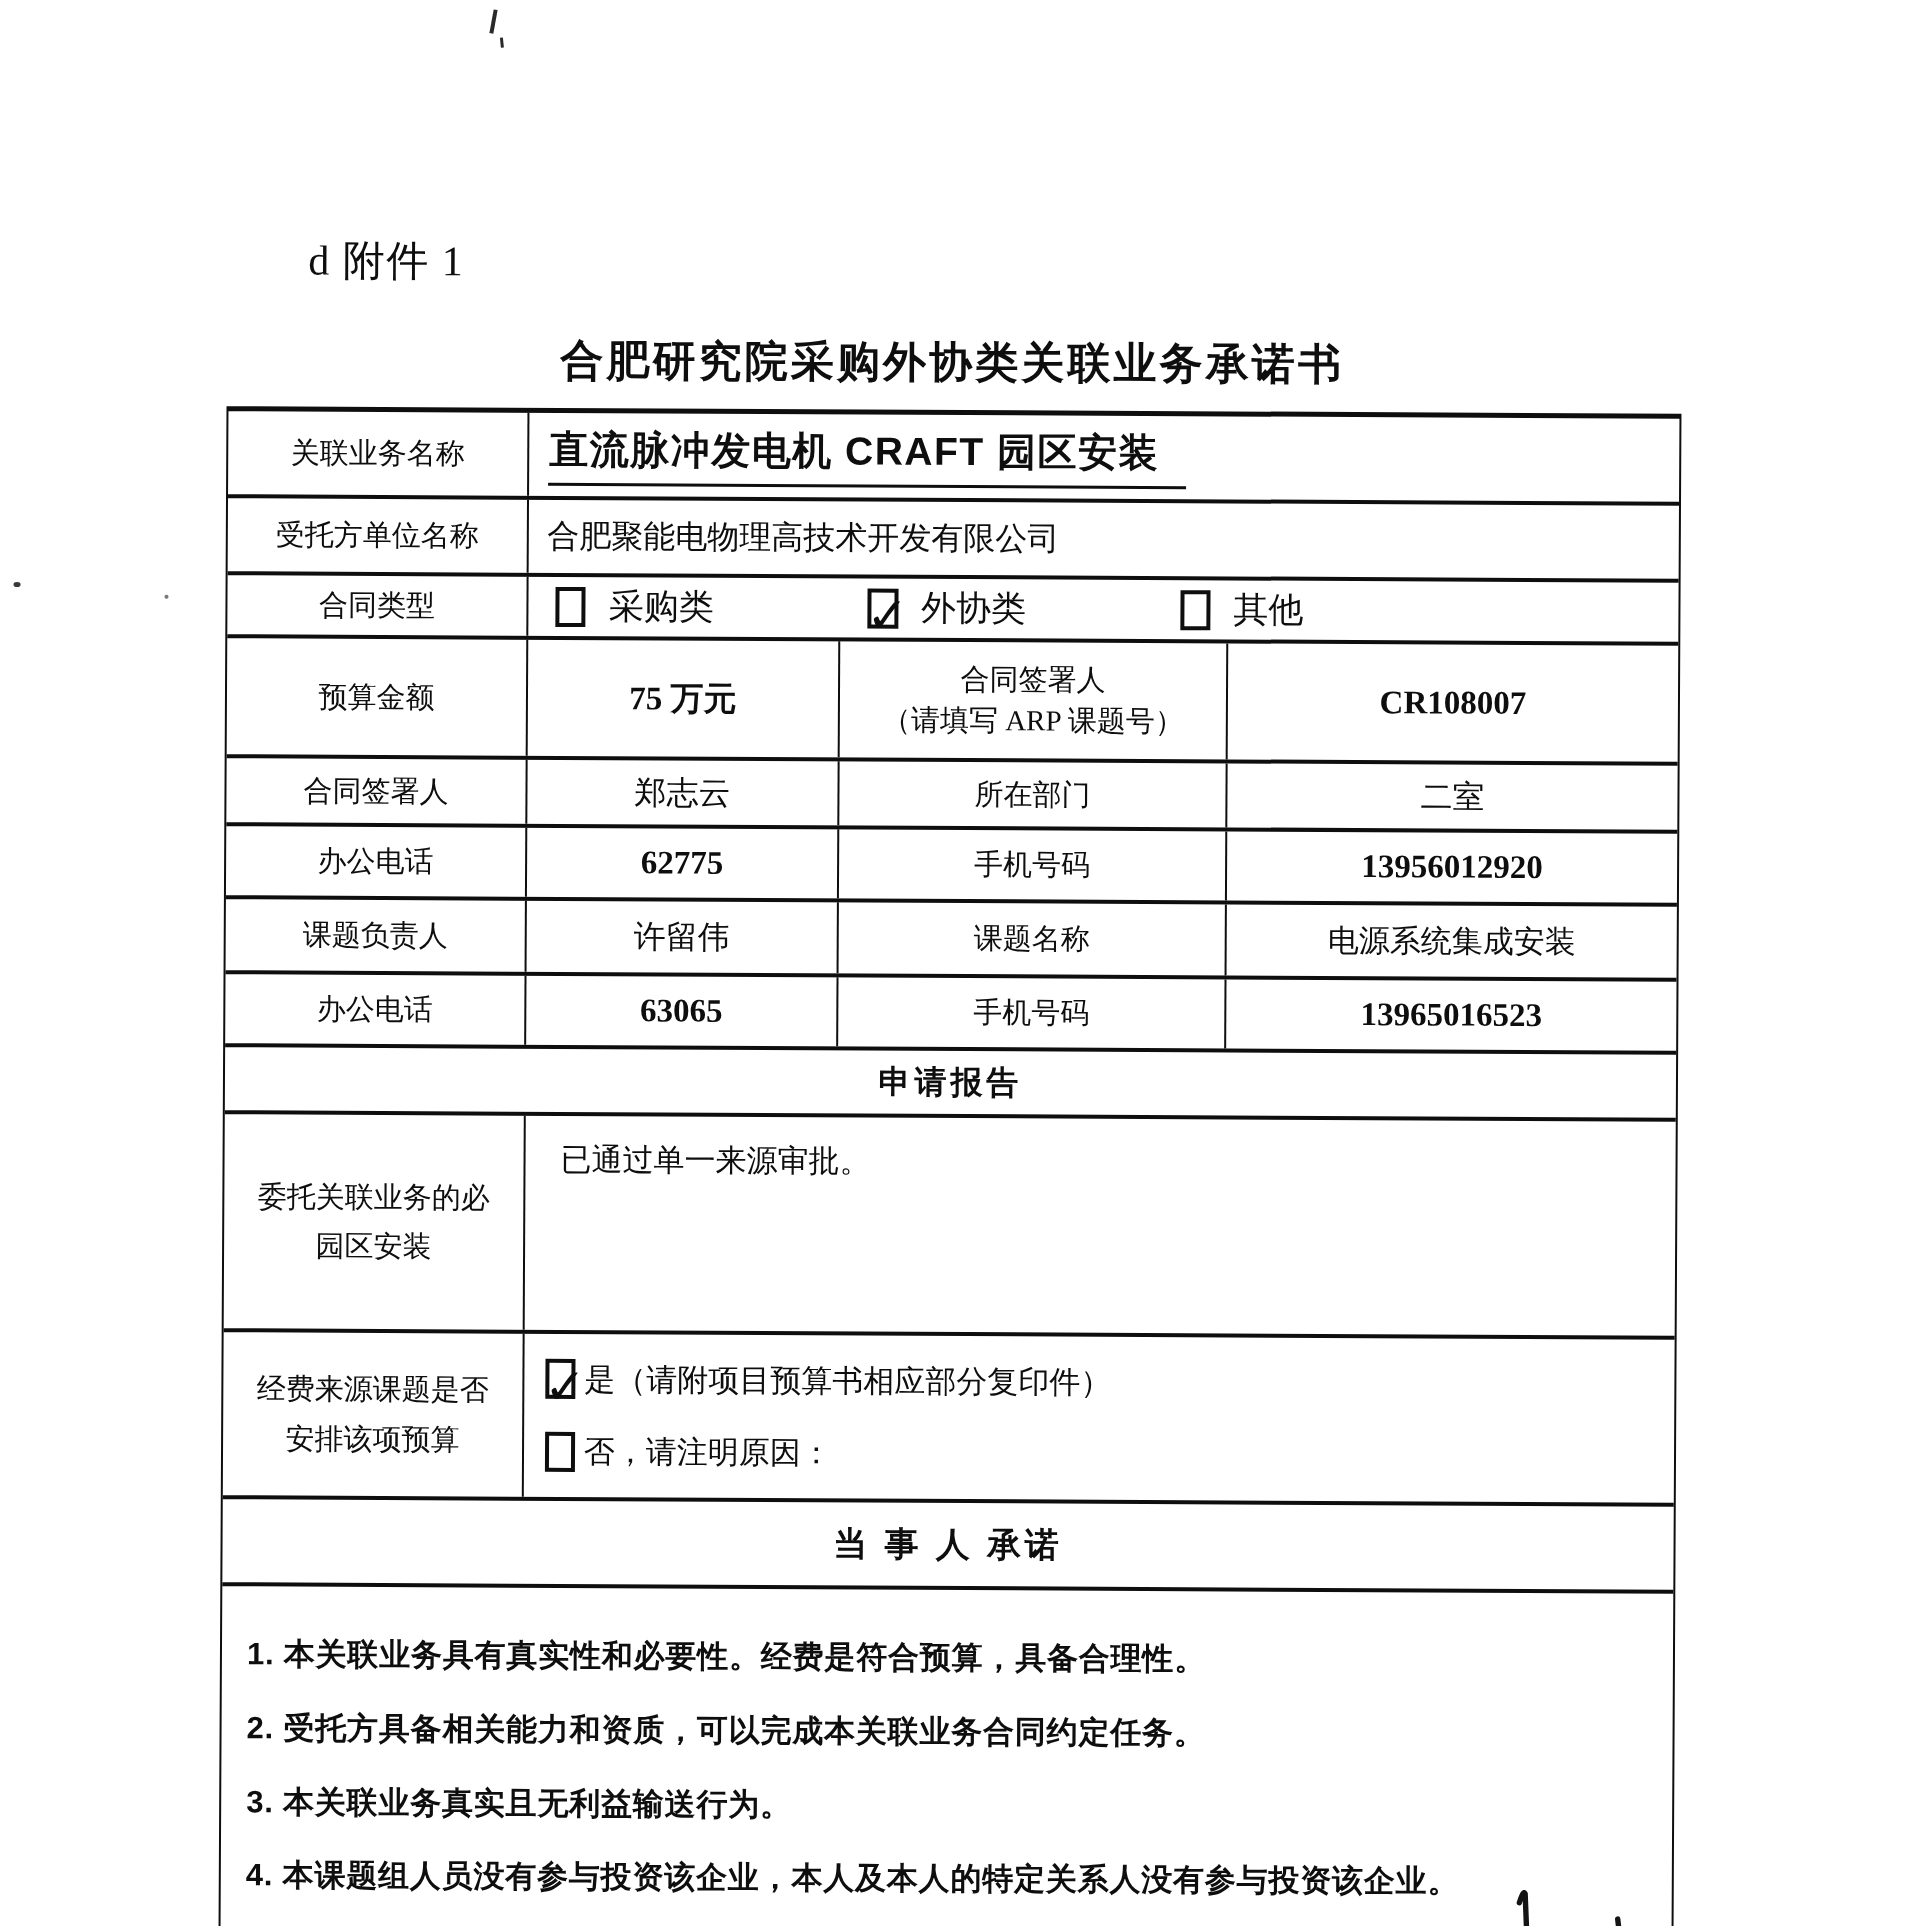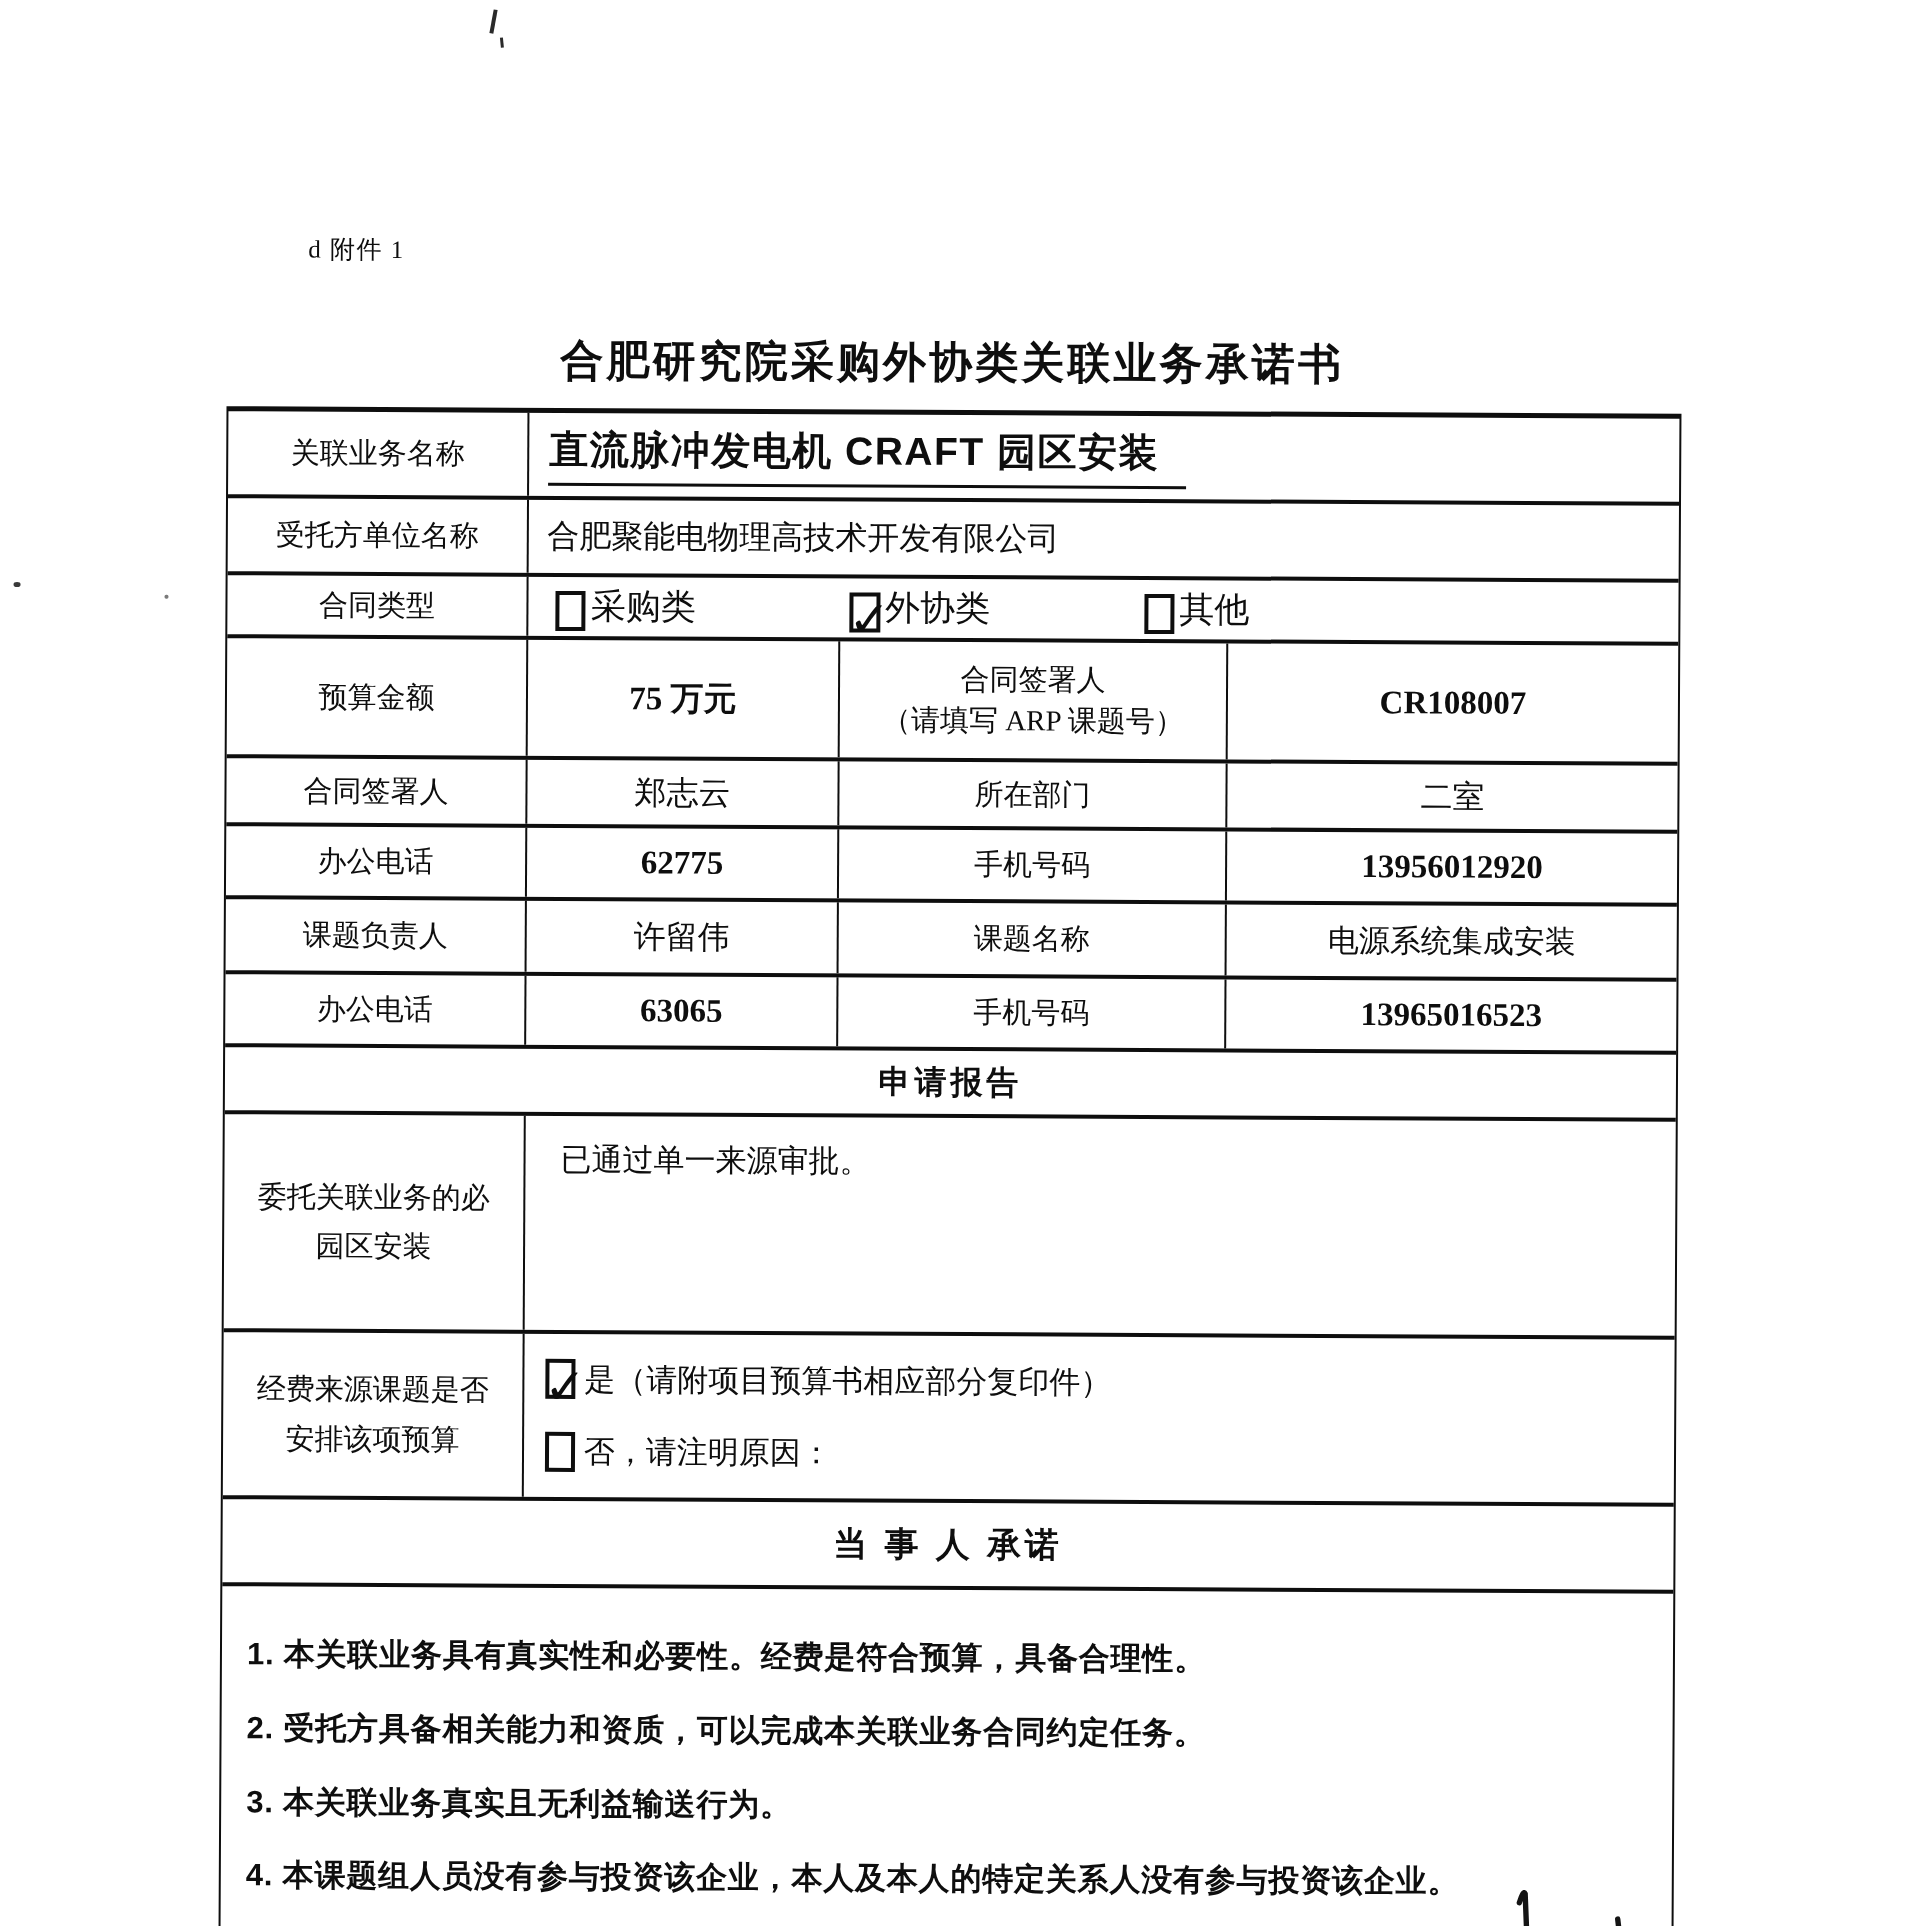--- a/index.html
+++ b/index.html
@@ -8,21 +8,21 @@
     width:1918px;height:2690px;position:relative;background:#ffffff;
     font-family:"Liberation Serif","DejaVu Serif",serif;color:var(--ink);
     overflow:hidden;
   }
   .sheet{position:absolute;inset:0;transform:rotate(.3deg);transform-origin:50% 40%;}
 
   
   .speck{position:absolute;background:#2a2a2a;}
   .speck.round{border-radius:50%;}
 
-  .attachment{position:absolute;left:304px;top:236px;font-size:25px;letter-spacing:1.5px;}
+  .attachment{position:absolute;left:304px;top:236px;font-size:42px;letter-spacing:1.5px;}
   .title-wrap{position:absolute;left:223px;top:334px;width:1451px;text-align:center;}
   .title{font-family:"Liberation Sans","DejaVu Sans",sans-serif;font-weight:bold;font-size:43px;letter-spacing:3.1px;}
 
   .doc-table{
     position:absolute;left:223px;top:410px;width:1451px;height:1801px;
     border:2.3px solid var(--ink);border-top-width:5.4px;border-bottom-width:5px;
     box-sizing:content-box;display:flex;flex-direction:column;background:#fff;
   }
   .t-row{display:flex;box-sizing:border-box;border-top:4.6px solid var(--ink);}
   .t-row.first{border-top:none;}
@@ -52,21 +52,21 @@
   .section-head{font-family:"Liberation Sans","DejaVu Sans",sans-serif;font-weight:bold;font-size:34px;letter-spacing:3.9px;}
 
   
   .checkbox{display:inline-block;width:22.3px;height:32px;border:4.2px solid var(--ink);
             position:relative;background:#fff;flex:0 0 auto;}
   .checkbox.checked::after{
     content:"✓";position:absolute;left:-5.4px;top:-11.6px;font-size:50px;font-weight:bold;color:var(--ink);
     font-family:"DejaVu Sans",sans-serif;
   }
   .ct-wrap{display:flex;align-items:center;width:100%;padding-left:27px;}
-  .ct-item{display:flex;align-items:flex-end;gap:5px;font-size:35px;margin-right:154px;}
+  .ct-item{display:flex;align-items:center;gap:23px;font-size:35px;margin-right:154px;}
   .cb-col{flex-direction:column;align-items:flex-start;justify-content:center;padding-left:21px;}
   .cb-line{display:flex;align-items:center;gap:8.5px;font-size:31px;margin:14.6px 0;}
 
   .necessity-val{padding:22.3px 27px 0 35px;font-size:31px;}
 
   
   .commit-list{position:absolute;left:25px;top:49px;right:35px;}
   .commit-item{font-family:"Liberation Sans","DejaVu Sans",sans-serif;font-weight:bold;
                font-size:31px;line-height:1.25;margin-bottom:35px;letter-spacing:0.8px;text-align:left;}
   .sig-svg{position:absolute;left:1448px;top:1876px;}

